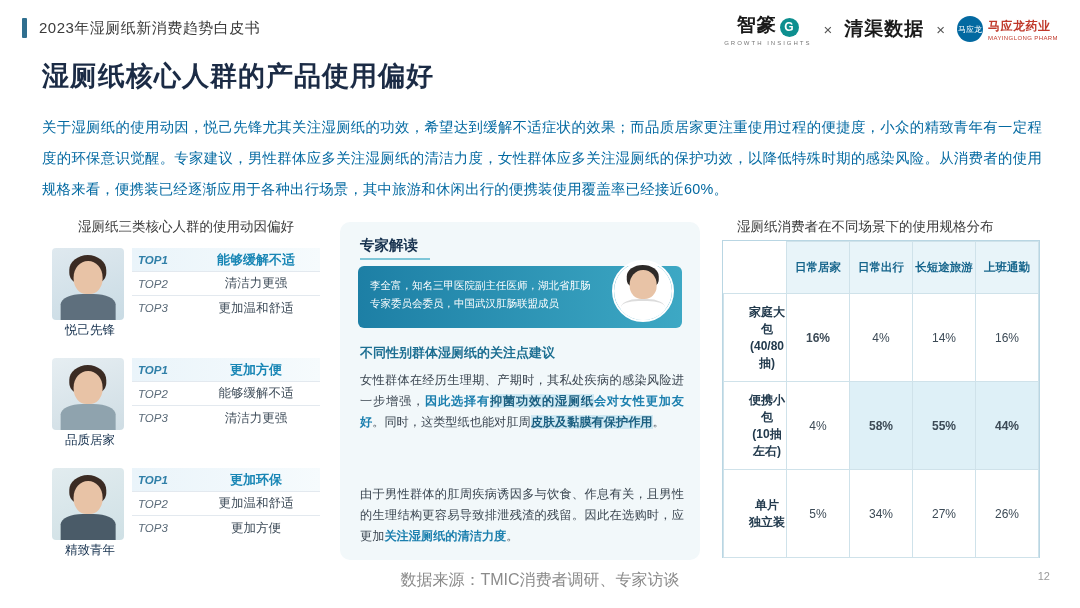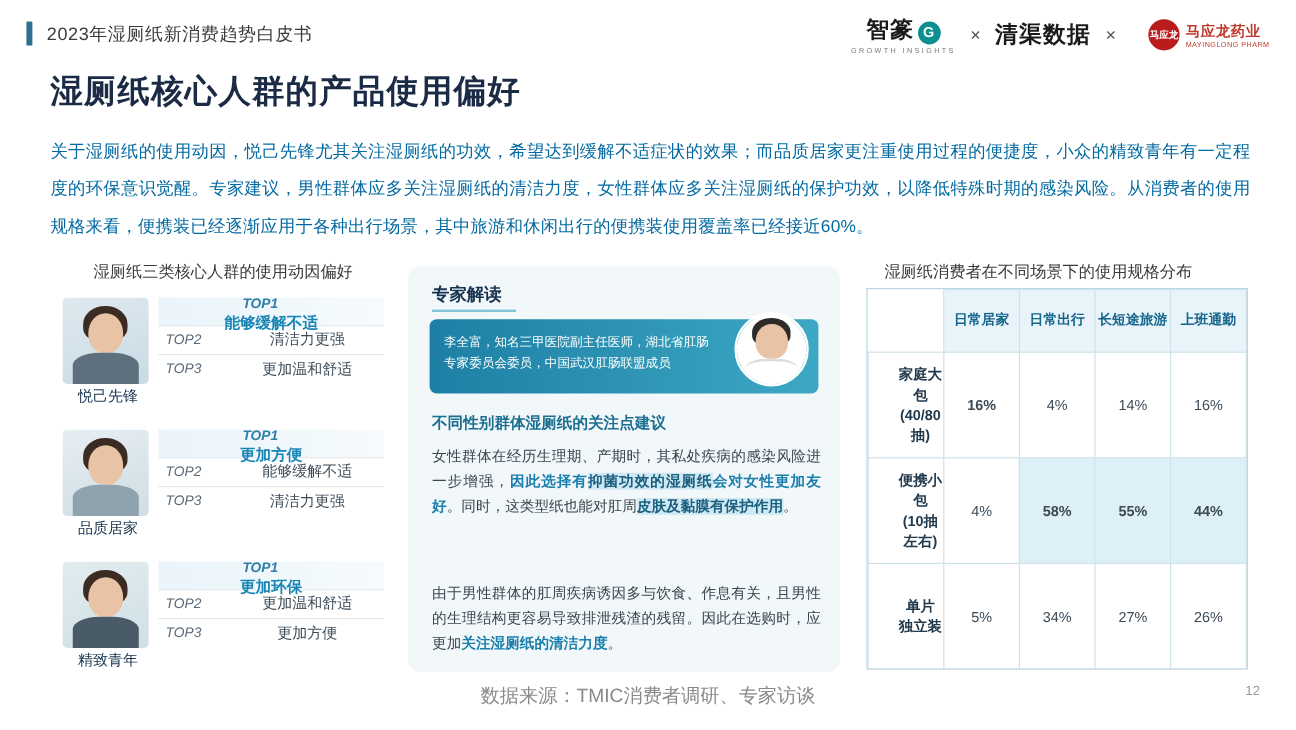--- a/index.html
+++ b/index.html
@@ -42,23 +42,23 @@
     border-radius: 50%; width: 19px; height: 19px; line-height: 19px; font-size: 12px;
     text-align: center;
   }
   .logo-zhizhuan .lz-sub {
     font-size: 6px; color: #777; letter-spacing: 2px; margin-top: 2px;
   }
   .logo-x { font-size: 15px; color: #555; padding: 0 2px; }
   .logo-qingqu { font-size: 19px; font-weight: bold; color: #1a1a1a; letter-spacing: 1px; }
   .logo-mayinglong { display: flex; align-items: center; gap: 5px; }
   .mylseal {
-    width: 26px; height: 26px; border-radius: 50%; background: #b91c1c; color: #fff;
+    width: 26px; height: 26px; border-radius: 50%; background: #0369a1; color: #fff;
     font-size: 8px; line-height: 9px; display: flex; align-items: center; justify-content: center;
-    text-align: center; font-weight: bold; margin-left: 15px;
+    text-align: center; font-weight: normal;
   }
   .myl-text { display: flex; flex-direction: column; }
   .myl-cn { font-size: 12px; font-weight: bold; color: #c0392b; letter-spacing: .5px; }
   .myl-en { font-size: 6px; color: #c0392b; letter-spacing: .4px; }
 
   
   .page-title {
     position: absolute; top: 58px; left: 42px;
     font-size: 27px; font-weight: bold; color: #1b2b45; letter-spacing: 1px;
   }
@@ -95,21 +95,20 @@
   .rank-list {
     position: absolute; left: 80px; top: 0; width: 188px;
   }
   .rank-row {
     height: 24px; display: flex; align-items: center;
     border-bottom: 1px solid #e3e9ef;
   }
   .rank-row:last-child { border-bottom: none; }
   .rank-row.top {
     background: linear-gradient(to right, #eaf4fa, #f6fbfd);
-    flex-direction: column;
   }
   .rank-key {
     width: 60px; font-size: 11.5px; font-style: italic; color: #5a6a78; padding-left: 6px;
   }
   .rank-row.top .rank-key { color: #2f7fa8; font-weight: bold; }
   .rank-val {
     flex: 1; font-size: 12.5px; color: #3d4b58; text-align: center;
   }
   .rank-row.top .rank-val {
     color: #1886b5; font-weight: bold; font-size: 13px;

